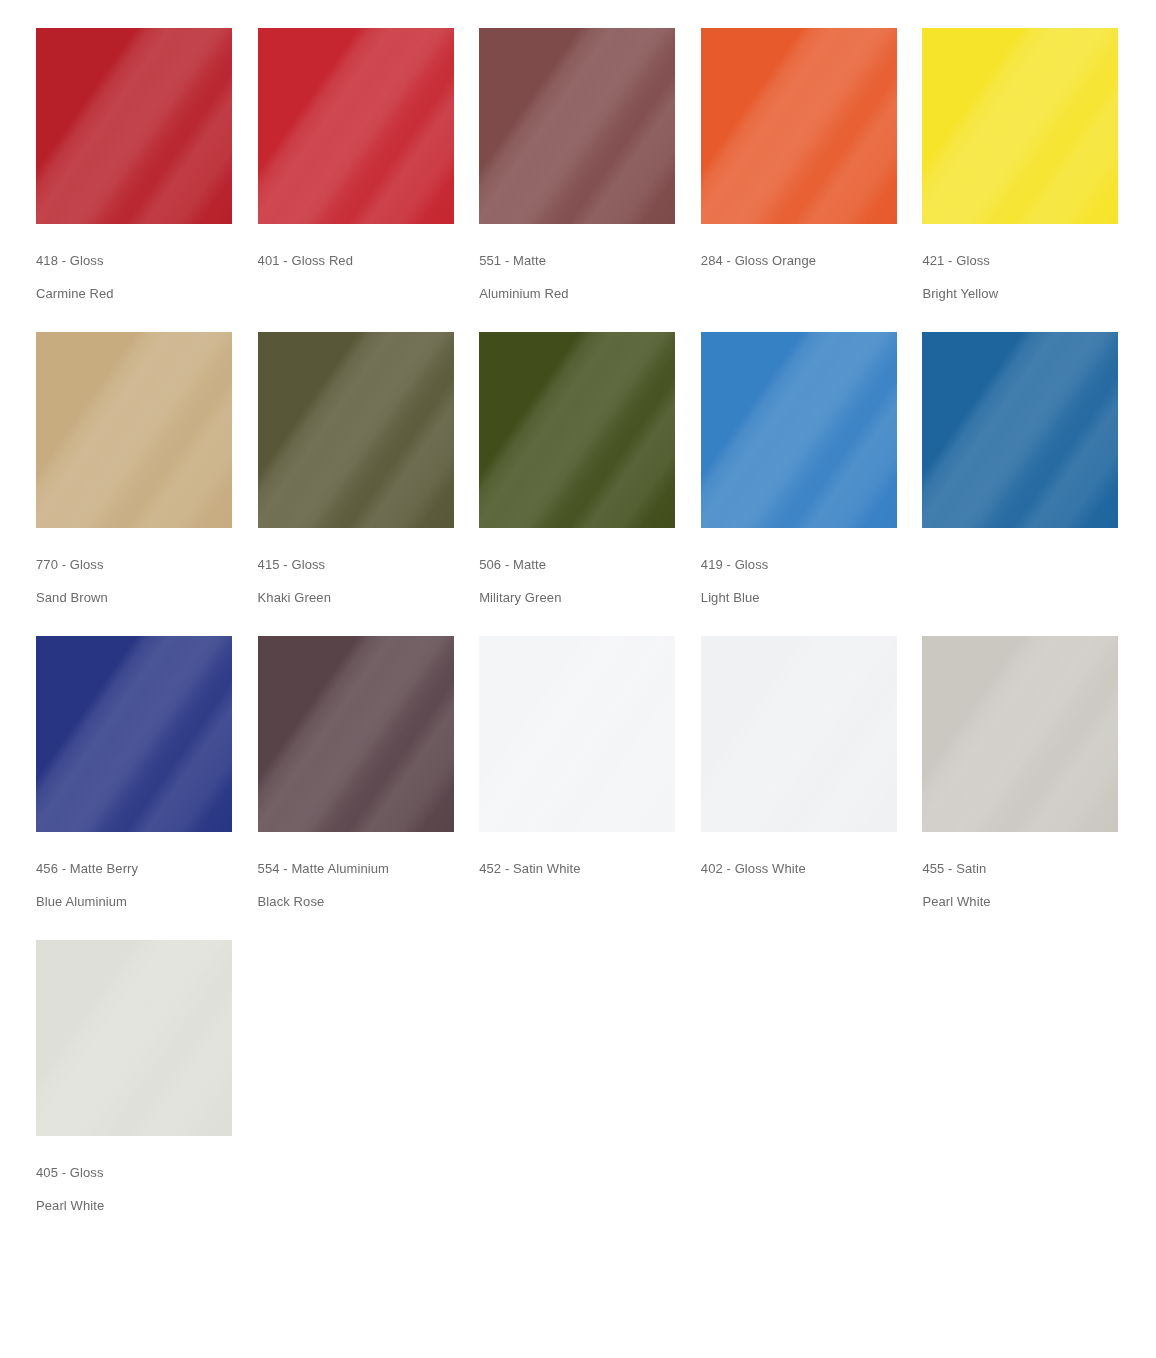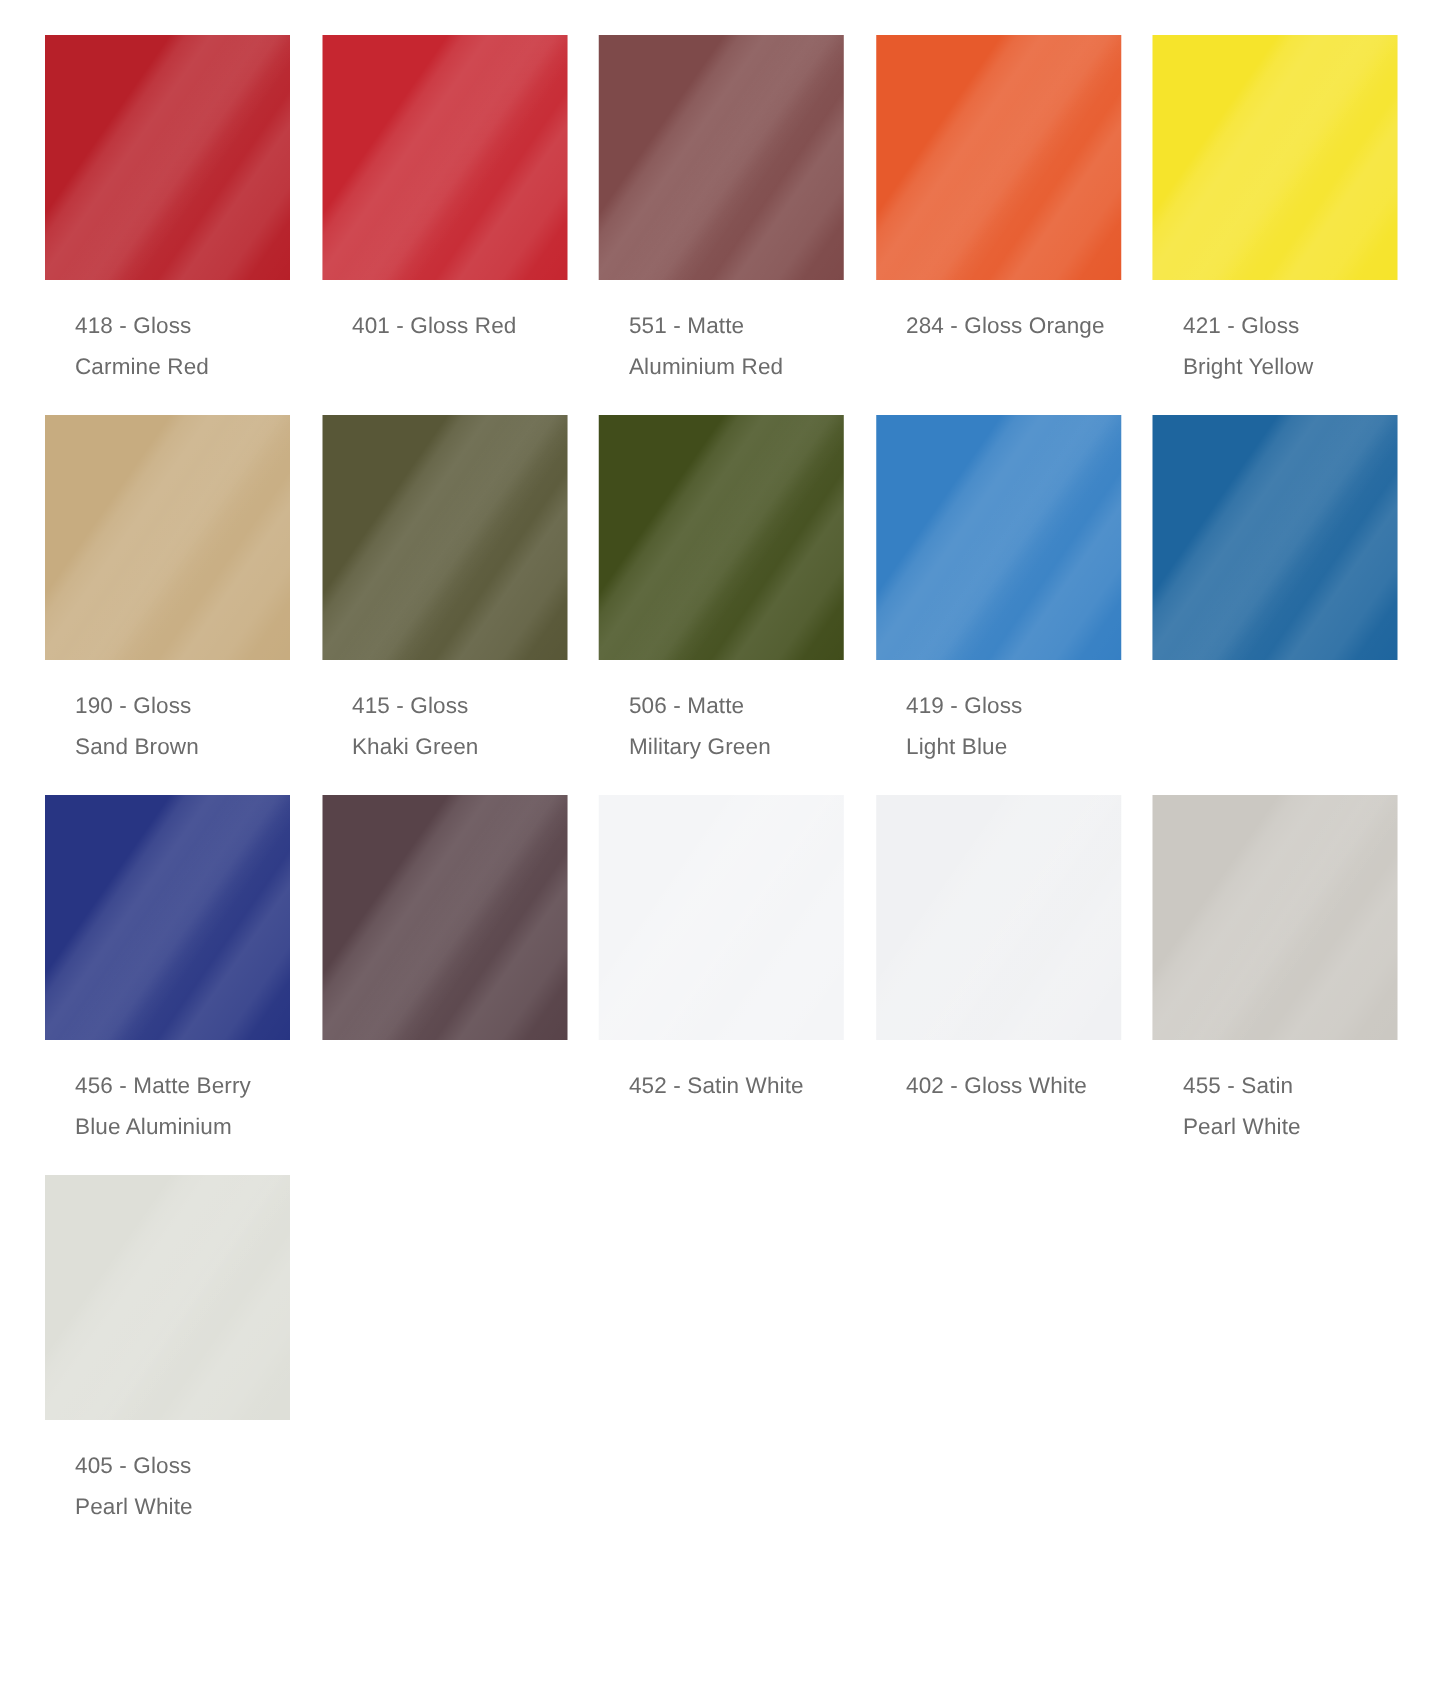--- a/index.html
+++ b/index.html
@@ -69,27 +69,26 @@
     background: linear-gradient(
       125deg,
       rgba(255,255,255,0.00) 44%,
       rgba(255,255,255,0.06) 56%,
       rgba(255,255,255,0.00) 64%
     );
   }
 
   .swatch-label {
     margin-top: 20px;
-    font-size: 18px;
+    font-size: 13px;
     line-height: 33px;
     color: #6b6b6b;
     letter-spacing: 0.1px;
     max-width: 230px;
     white-space: pre-line;
-    margin-left: 24px;
   }
 </style>
 </head>
 <body>
 
 <div id="swatch-grid">
     <div class="swatch-cell">
       <div class="swatch-chip" style="background: rgb(183, 32, 41);">
         <div class="gloss"></div>
         <div class="gloss2"></div>
@@ -122,21 +121,21 @@
         <div class="gloss"></div>
         <div class="gloss2"></div>
       </div>
       <div class="swatch-label"><div>421 - Gloss</div><div>Bright Yellow</div></div>
     </div>
     <div class="swatch-cell">
       <div class="swatch-chip" style="background: rgb(199, 172, 128);">
         <div class="gloss"></div>
         <div class="gloss2"></div>
       </div>
-      <div class="swatch-label"><div>190 - Gloss</div><div>Sand Brown</div></div>
+      <div class="swatch-label"><div>770 - Gloss</div><div>Sand Brown</div></div>
     </div>
     <div class="swatch-cell">
       <div class="swatch-chip" style="background: rgb(88, 87, 55);">
         <div class="gloss"></div>
         <div class="gloss2"></div>
       </div>
       <div class="swatch-label"><div>415 - Gloss</div><div>Khaki Green</div></div>
     </div>
     <div class="swatch-cell">
       <div class="swatch-chip" style="background: rgb(65, 77, 27);">
@@ -163,20 +162,21 @@
         <div class="gloss"></div>
         <div class="gloss2"></div>
       </div>
       <div class="swatch-label"><div>456 - Matte Berry</div><div>Blue Aluminium</div></div>
     </div>
     <div class="swatch-cell">
       <div class="swatch-chip" style="background: rgb(88, 67, 73);">
         <div class="gloss"></div>
         <div class="gloss2"></div>
       </div>
+      <div class="swatch-label"><div>554 - Matte Aluminium</div><div>Black Rose</div></div>
     </div>
     <div class="swatch-cell">
       <div class="swatch-chip" style="background: rgb(244, 245, 247);">
         <div class="gloss"></div>
         <div class="gloss2"></div>
       </div>
       <div class="swatch-label"><div>452 - Satin White</div><div></div></div>
     </div>
     <div class="swatch-cell">
       <div class="swatch-chip" style="background: rgb(240, 241, 243);">

